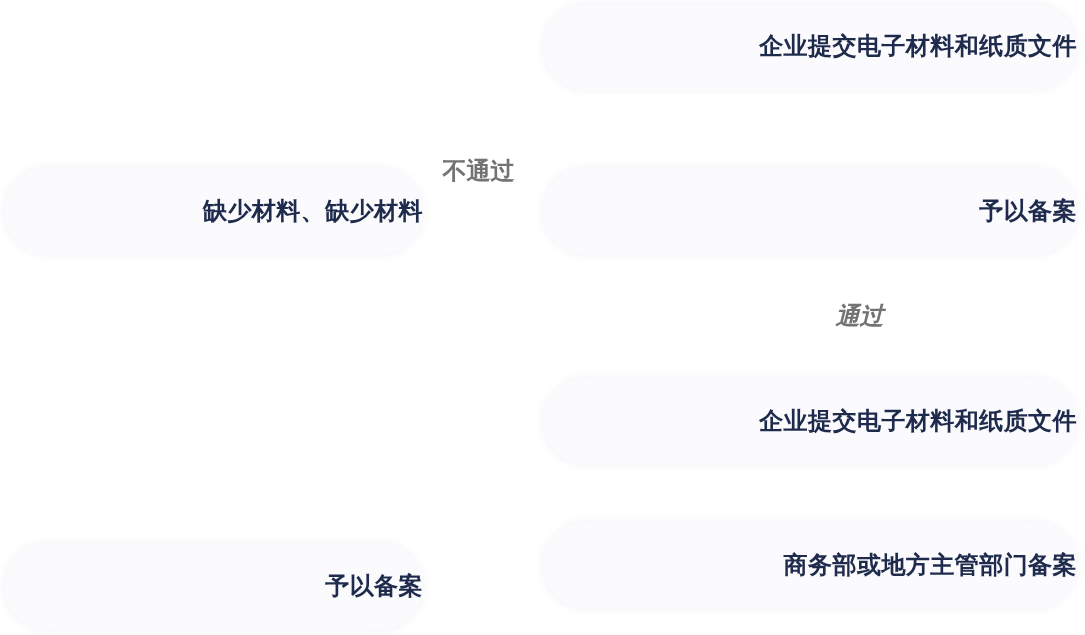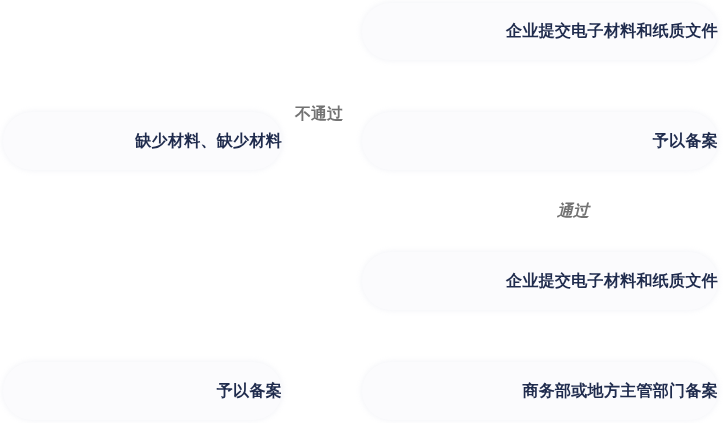--- a/index.html
+++ b/index.html
@@ -31,15 +31,15 @@
 <div class="label" style="left:557px;top:201px;font-style:italic;">通过</div>
 
 <div class="box" style="left:362px;top:252px;width:356px;height:58px;">
   <span>企业提交电子材料和纸质文件</span>
 </div>
 
 <div class="box" style="left:3px;top:362px;width:279px;height:58px;">
   <span>予以备案</span>
 </div>
 
-<div class="box" style="left:362px;top:362px;width:356px;height:58px;">
+<div class="box" style="left:362px;top:348px;width:356px;height:58px;">
   <span>商务部或地方主管部门备案</span>
 </div>
 
 </body></html>

